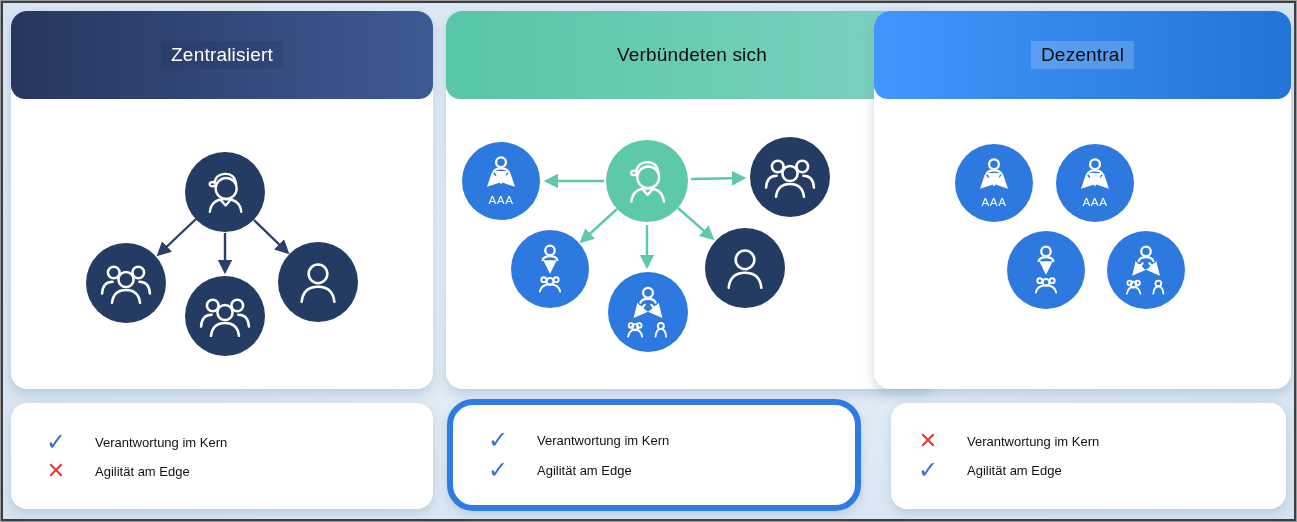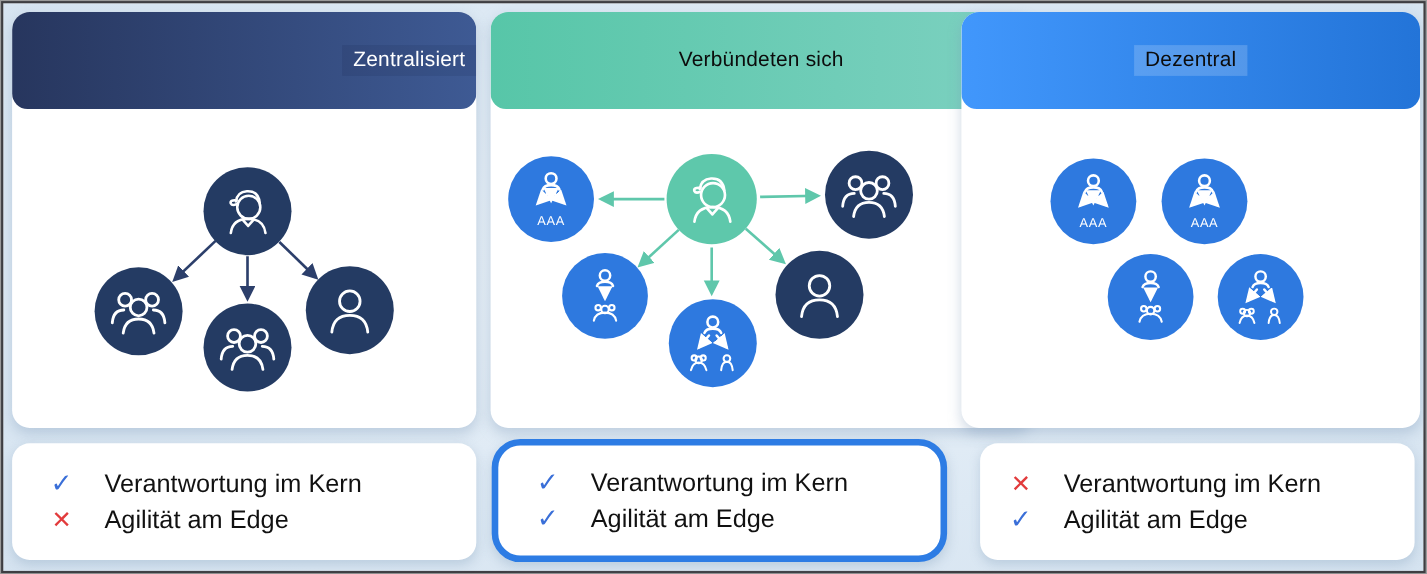--- a/index.html
+++ b/index.html
@@ -5,21 +5,21 @@
   html,body{margin:0;padding:0;background:#ffffff;}
   body{width:1297px;height:522px;overflow:hidden;font-family:"Liberation Sans",sans-serif;}
   .frame{position:relative;width:1297px;height:522px;box-sizing:border-box;
          border:3px solid #3e3e42;outline:1px solid #9a9a9a;outline-offset:-1px;
          background:radial-gradient(ellipse at 50% 45%, #eef4fa 0%, #dde9f4 60%, #d5e3f0 100%);}
   
   .card{position:absolute;border-radius:16px;background:#ffffff;overflow:hidden;
         box-shadow:0 5px 12px rgba(120,148,180,.35);}
   .card-header{position:absolute;left:0;top:0;width:100%;height:88px;border-radius:14px;
         display:flex;align-items:center;justify-content:center;}
-  .hdr-navy{background:linear-gradient(90deg,#27365e 0%,#3e5a94 100%);justify-content:flex-end;}
+  .hdr-navy{background:linear-gradient(90deg,#27365e 0%,#3e5a94 100%);}
   .hdr-teal{background:linear-gradient(90deg,#57c6a8 0%,#7ed1c1 100%);}
   .hdr-blue{background:linear-gradient(90deg,#4197fc 0%,#2374d8 100%);}
   .hdr-label{font-size:19px;letter-spacing:.2px;padding:3px 10px;}
   .hdr-navy .hdr-label{color:#ffffff;background:rgba(10,20,45,.10);}
   .hdr-teal .hdr-label{color:#0c0c0c;}
   .hdr-blue .hdr-label{color:#0c0c0c;background:rgba(255,255,255,.18);}
   .card-body{position:absolute;left:0;top:96px;right:0;bottom:0;}
   
   .node{position:absolute;border-radius:50%;display:flex;align-items:center;justify-content:center;}
   .n-navy{background:#243b63;}
@@ -29,21 +29,21 @@
   .arrow-layer{position:absolute;left:0;top:0;pointer-events:none;}
   
   .checkbox-card{position:absolute;background:#ffffff;border-radius:16px;
         box-shadow:0 4px 10px rgba(120,148,180,.30);
         display:flex;flex-direction:column;justify-content:center;gap:6px;}
   .checkbox-card.highlighted{border:6px solid #2d7ce4;border-radius:26px;}
   .check-row{display:flex;align-items:center;gap:26px;padding-left:32px;}
   .mark{font-size:24px;line-height:1;width:26px;text-align:center;}
   .mark.check{color:#3a6fd8;}
   .mark.cross{color:#e23b3c;font-size:22px;}
-  .check-label{font-size:23px;color:#111111;}
+  .check-label{font-size:13px;color:#111111;}
 </style>
 </head>
 <body>
 
 <svg width="0" height="0" style="position:absolute" aria-hidden="true">
   <defs>
     <marker id="ah-w" markerWidth="8" markerHeight="8" refX="4.6" refY="3" orient="auto">
       <path d="M0 0 L6 3 L0 6 Z" fill="#ffffff"></path>
     </marker>
     <marker id="ah-n" markerWidth="8" markerHeight="8" refX="4.6" refY="3" orient="auto">

